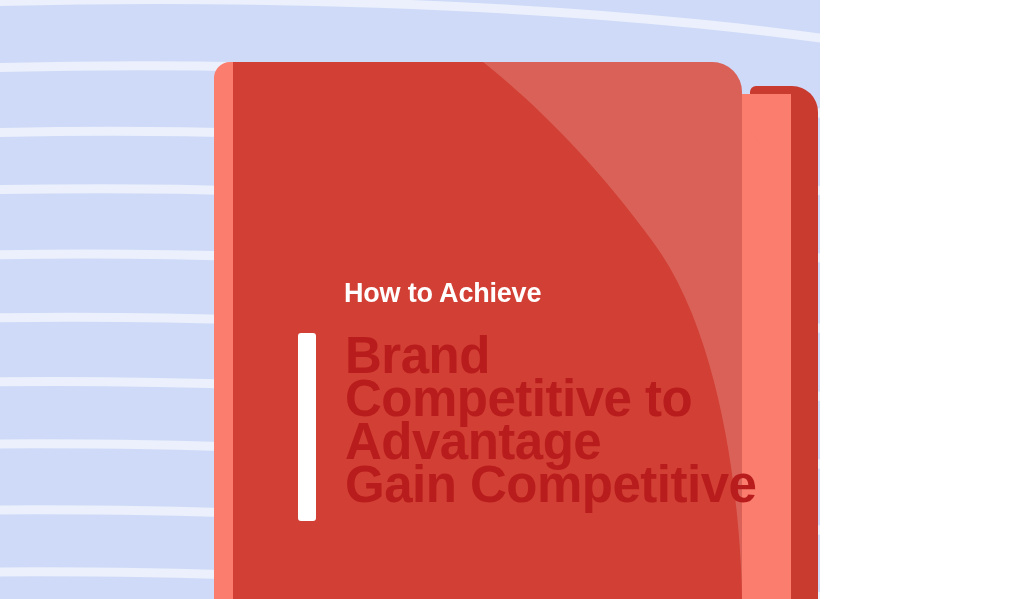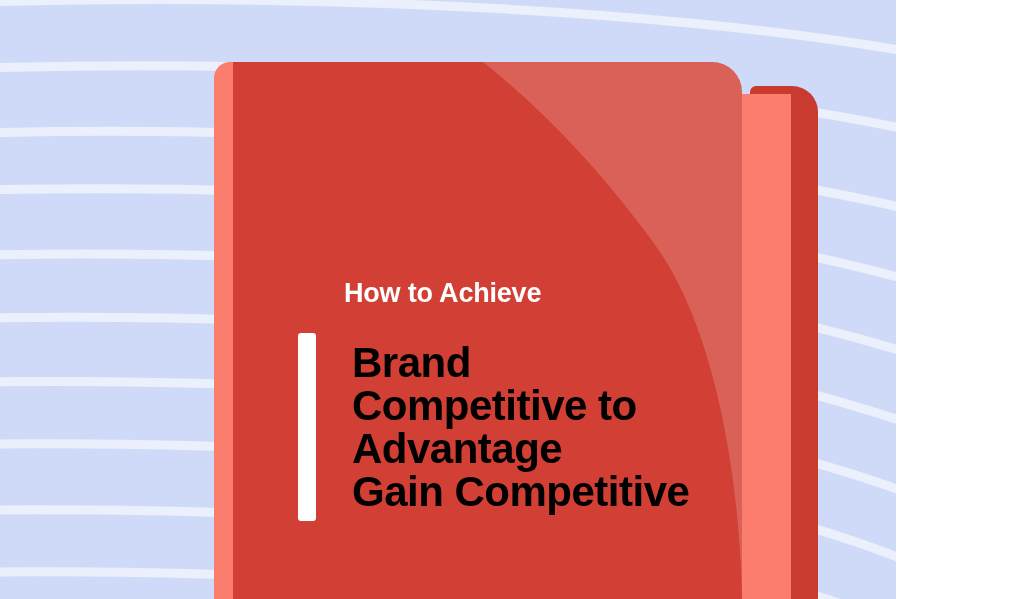--- a/index.html
+++ b/index.html
@@ -8,21 +8,21 @@
   }
   body {
     width: 1024px;
     height: 599px;
     overflow: hidden;
     font-family: "Liberation Sans", sans-serif;
   }
 
   #canvas {
     position: relative;
-    width: 896px;
+    width: 820px;
     height: 599px;
     background: #cedaf7;
     overflow: hidden;
   }
 
   
   #bg-waves {
     position: absolute;
     inset: 0;
     width: 1024px;
@@ -129,23 +129,23 @@
     position: absolute;
     left: -46px;
     top: 0px;
     width: 18px;
     height: 188px;
     background: #ffffff;
     border-radius: 3px;
   }
 
   .title {
-    margin: 8px;
-    color: #000000;
-    font-size: 42px;
+    margin: 1px;
+    color: #b91c1c;
+    font-size: 51px;
     font-weight: bold;
     line-height: 43px;
     letter-spacing: -0.5px;
     white-space: nowrap;
   }
   .title .line { display: block; }
 </style>
 </head>
 <body>
 

